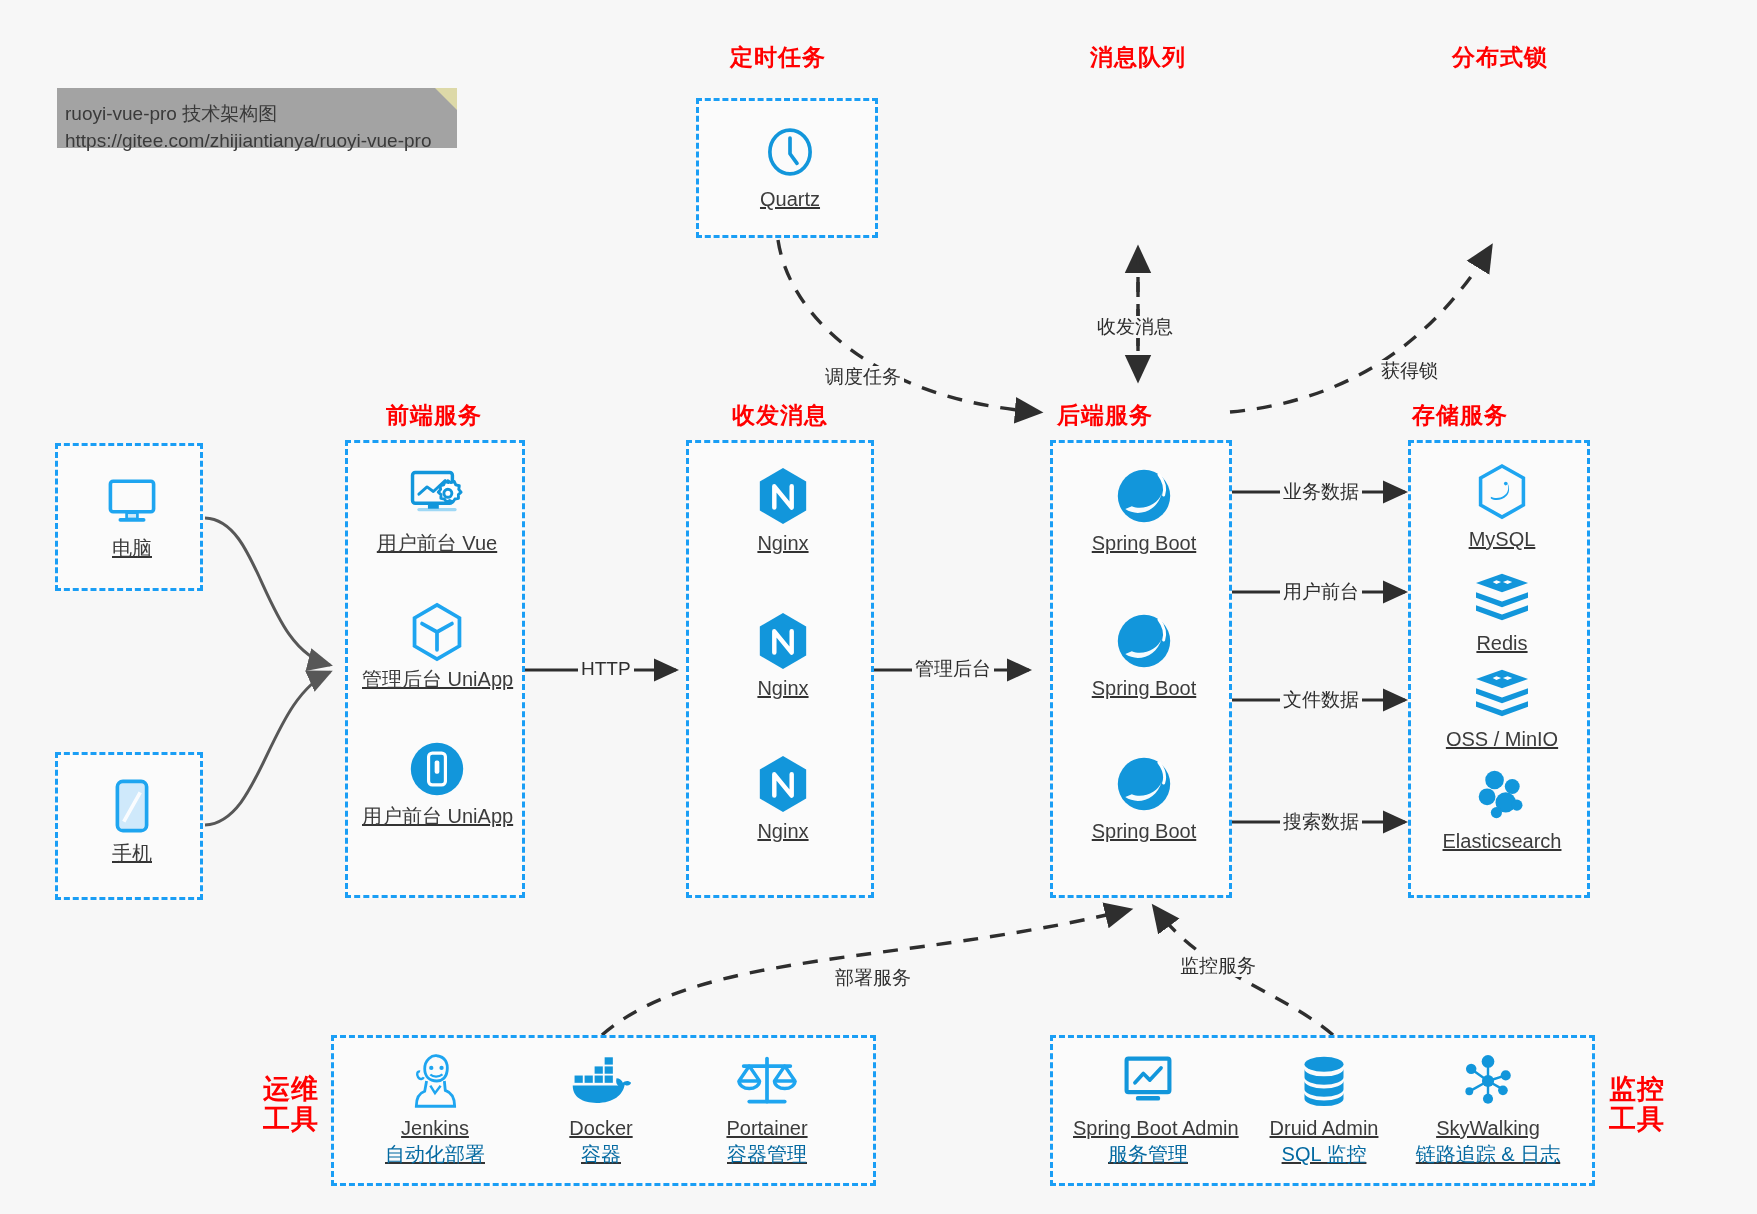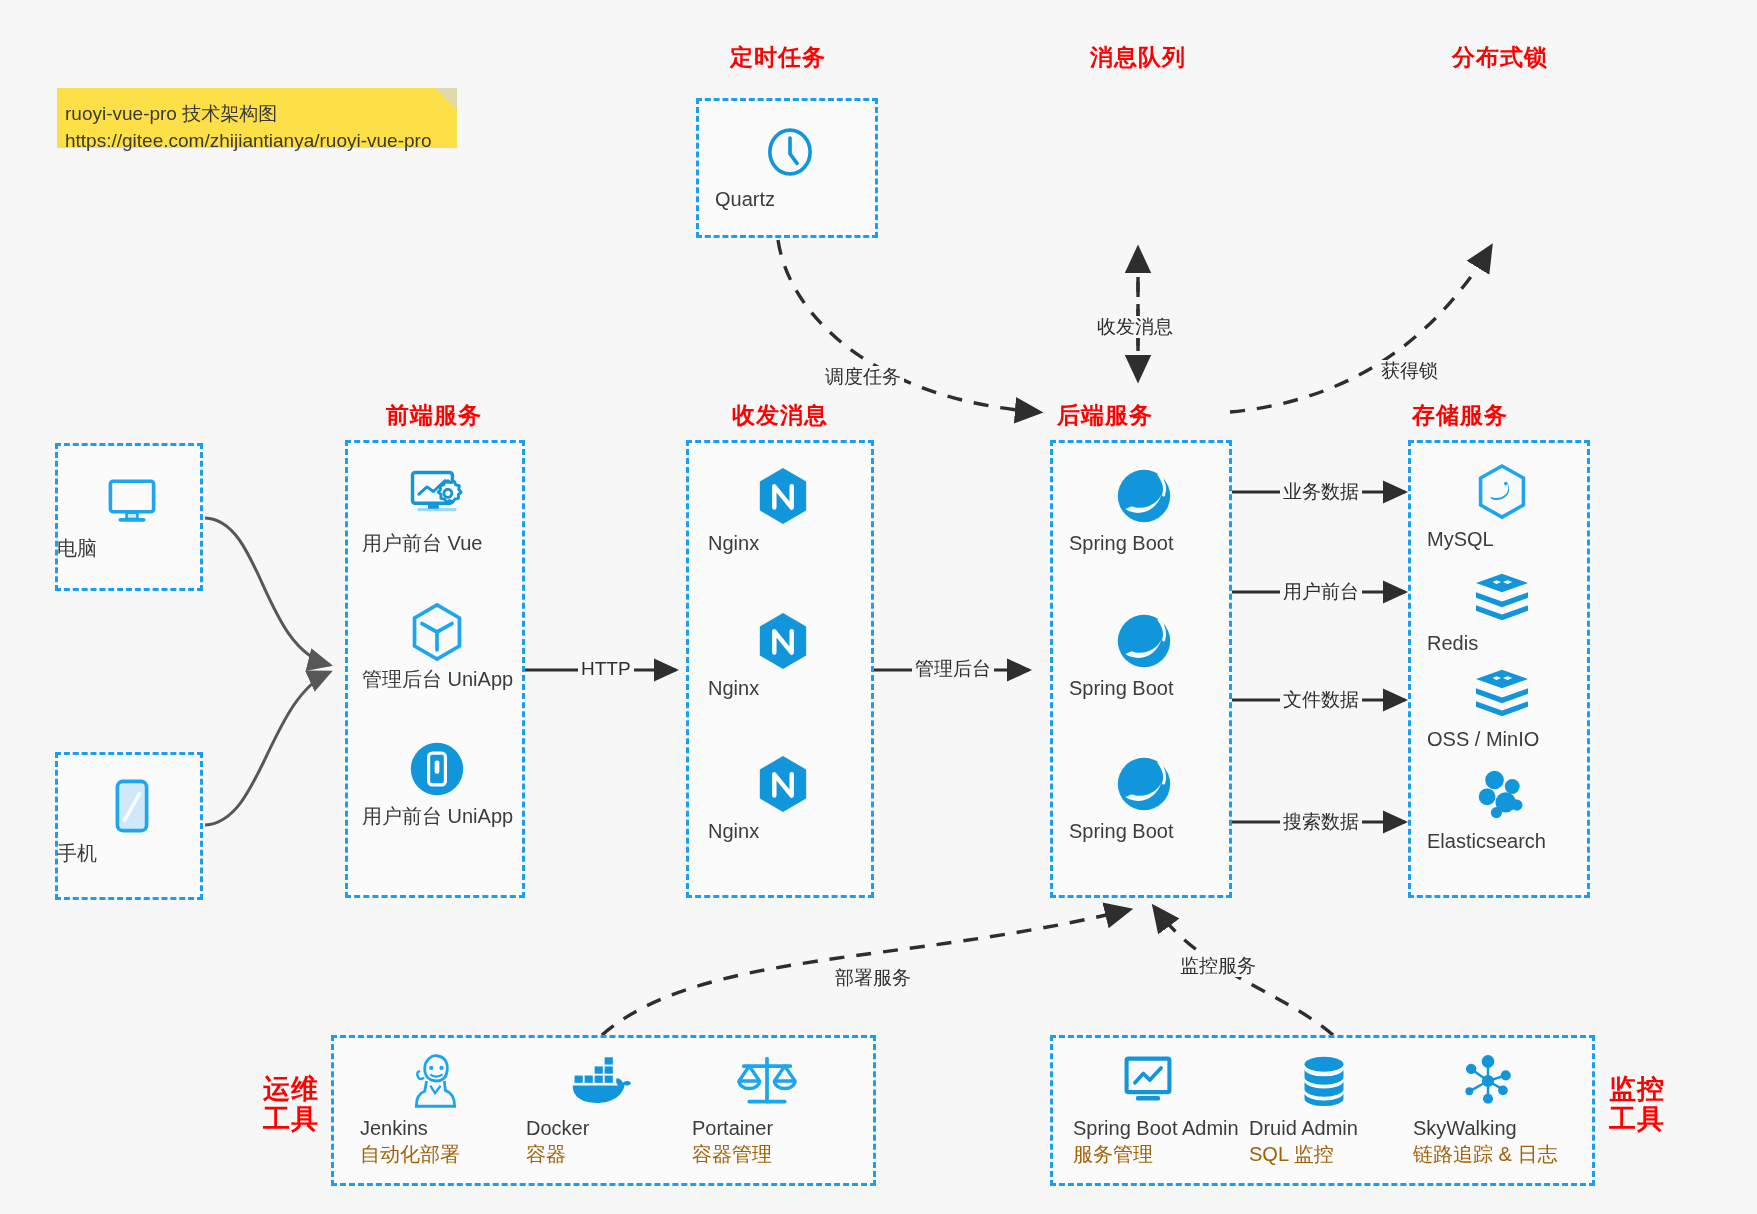--- a/index.html
+++ b/index.html
@@ -28,43 +28,45 @@
     white-space:nowrap;
     text-align:center;
     letter-spacing:1px;
   }
   .gtitle.side{font-size:27px;line-height:30px;}
 
   
   .node{
     position:absolute;
     width:150px;
+    text-align:center;
     color:#333;
+    text-decoration:underline;
   }
   .node .lbl{
     font-size:20px;
     color:#3c3c3c;
     margin-top:4px;
     white-space:nowrap;
     line-height:25px;
   }
   .node .lbl2{
     font-size:20px;
-    color:#a16207;
+    color:#0369a1;
     white-space:nowrap;
     line-height:26px;
   }
   .ico{height:62px;display:flex;align-items:center;justify-content:center;}
   .ico svg{display:block;}
 
   
   .note{
     position:absolute;
     left:57px;top:88px;width:400px;height:60px;
-    background:#fde047;
+    background:#a3a3a3;
     box-sizing:border-box;
     padding:12px 0 0 8px;
   }
   .note .corner{
     position:absolute;right:0;top:0;
     width:0;height:0;
     border-left:22px solid transparent;
     border-top:22px solid #ddd9a8;
   }
   .note .l1,.note .l2{

